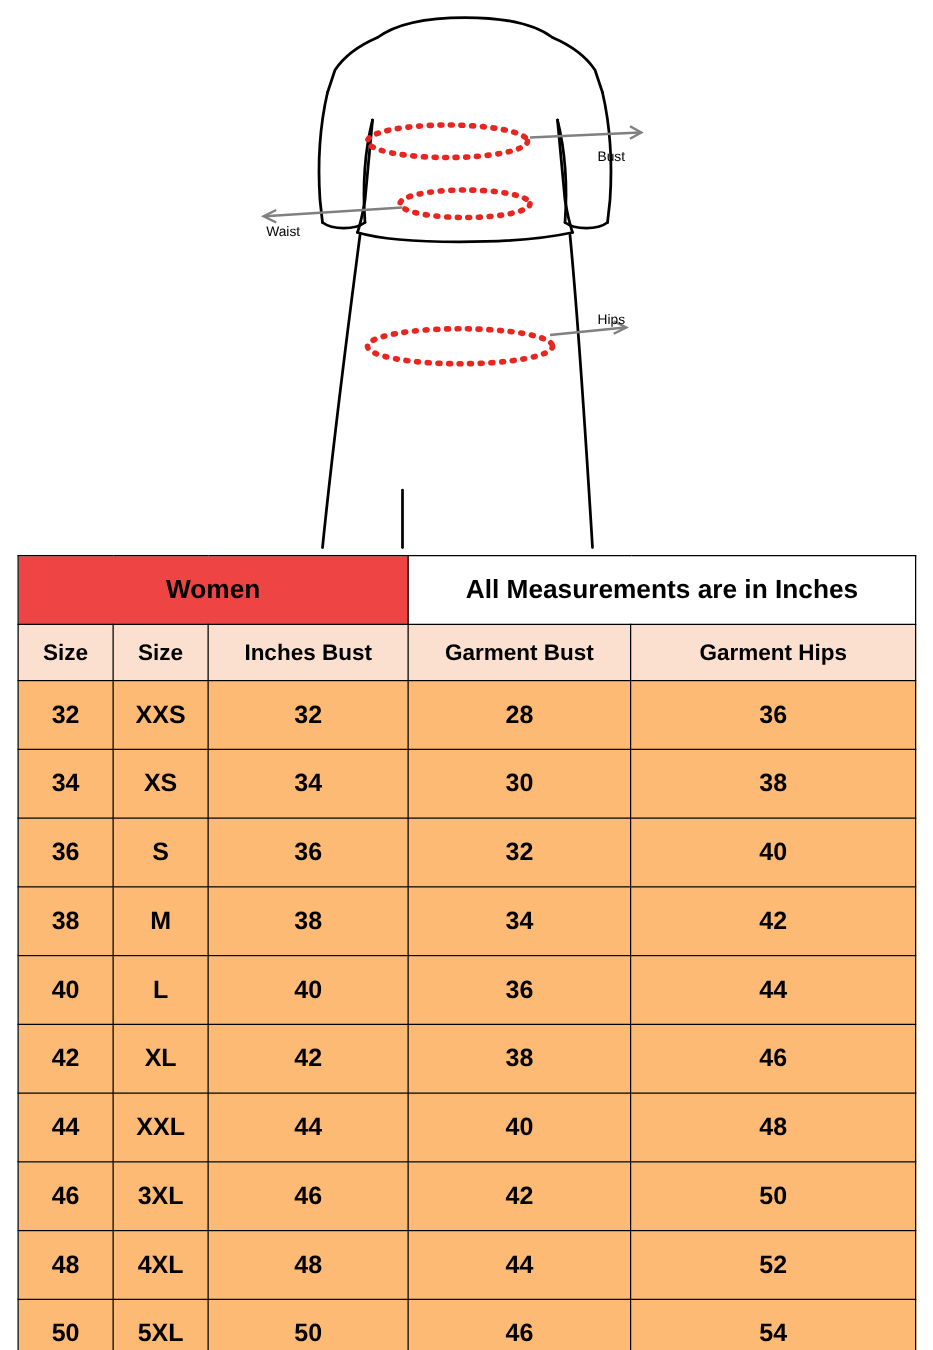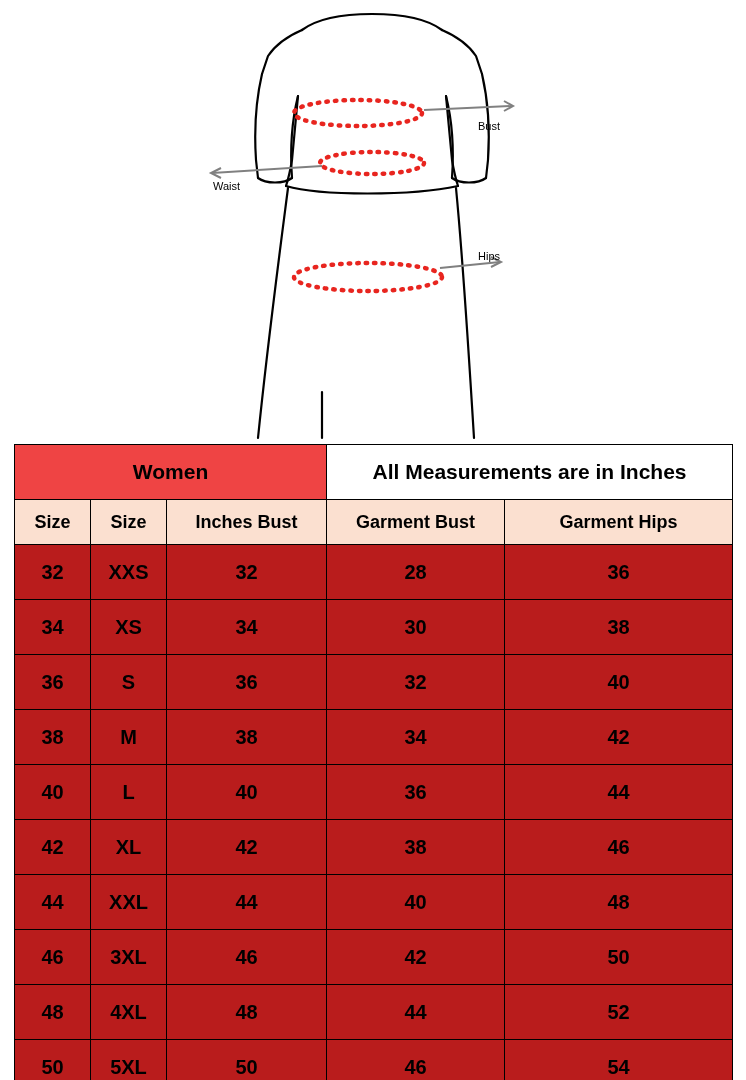--- a/index.html
+++ b/index.html
@@ -80,21 +80,21 @@
 
   tr.head-row td {
     height: 42px;
     font-size: 18px;
     background: #fbe0d0;
   }
 
   tr.data-row td {
     height: 52px;
     font-size: 20px;
-    background: #b91c1c;
+    background: #fdba74;
   }
 </style>
 </head>
 <body>
 
 <div class="page">
 
   <div class="figure-area">
     <svg width="746" height="440" viewBox="0 0 746 440" xmlns="http://www.w3.org/2000/svg">
 

